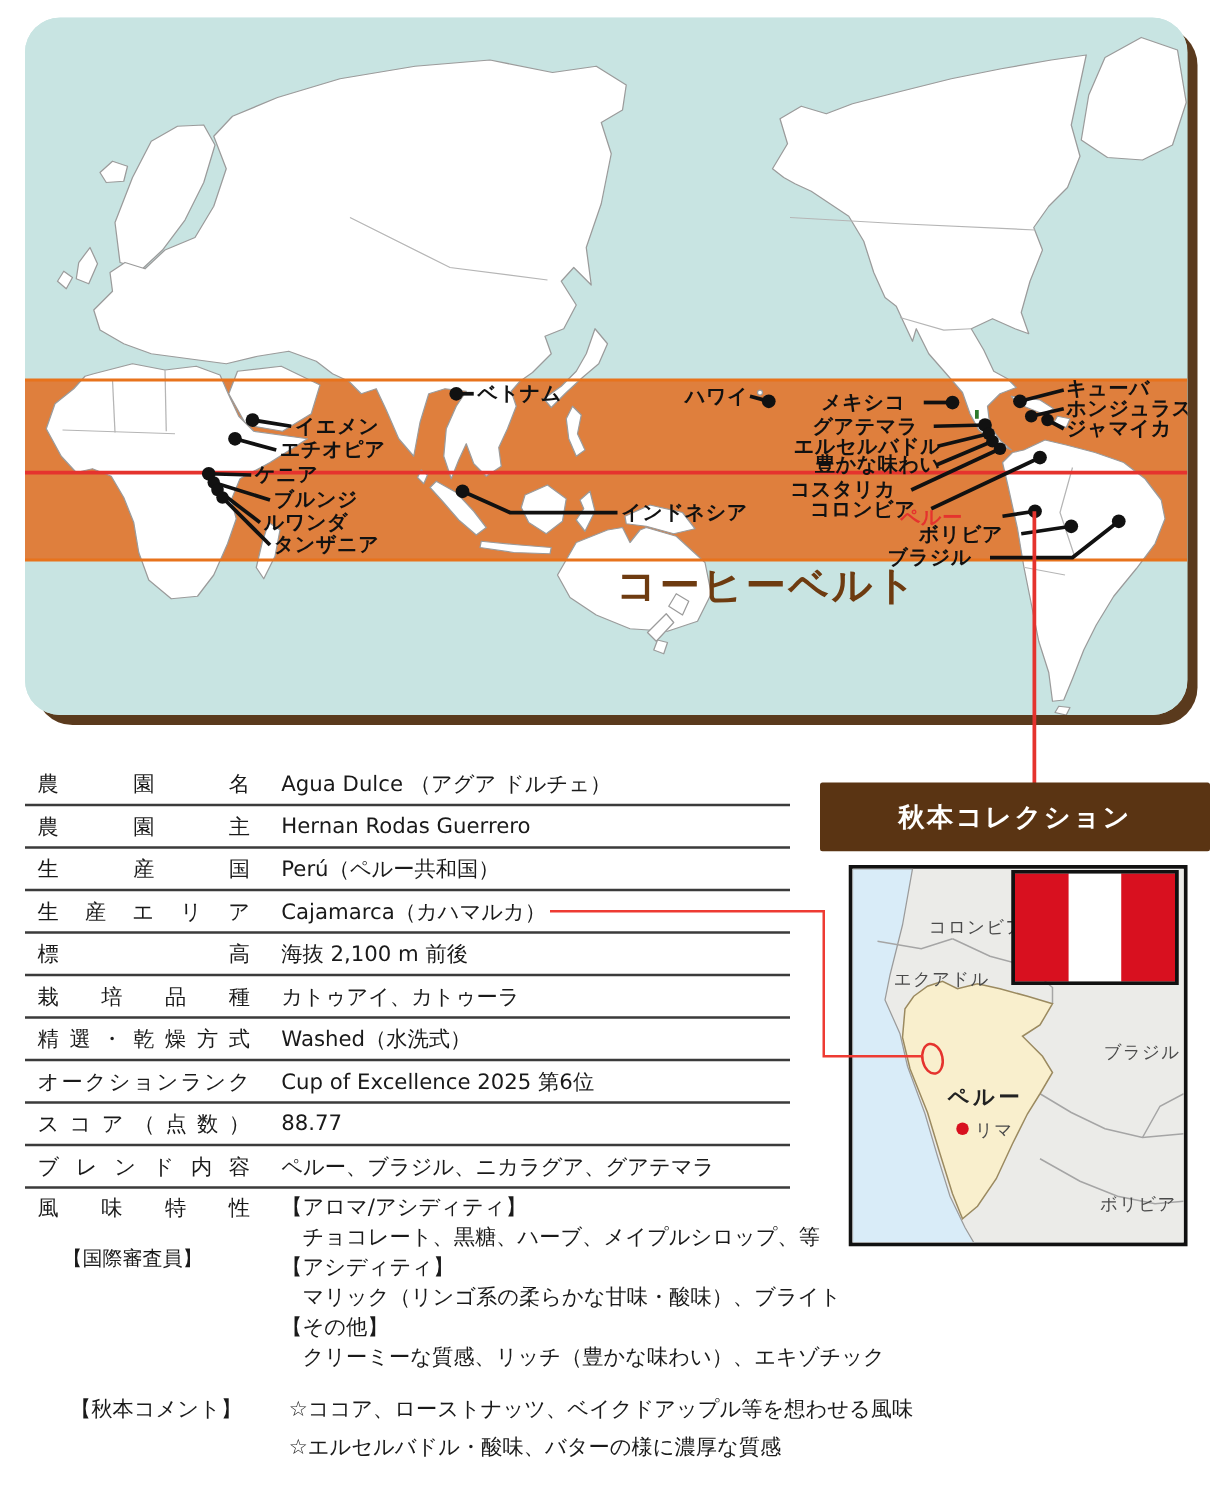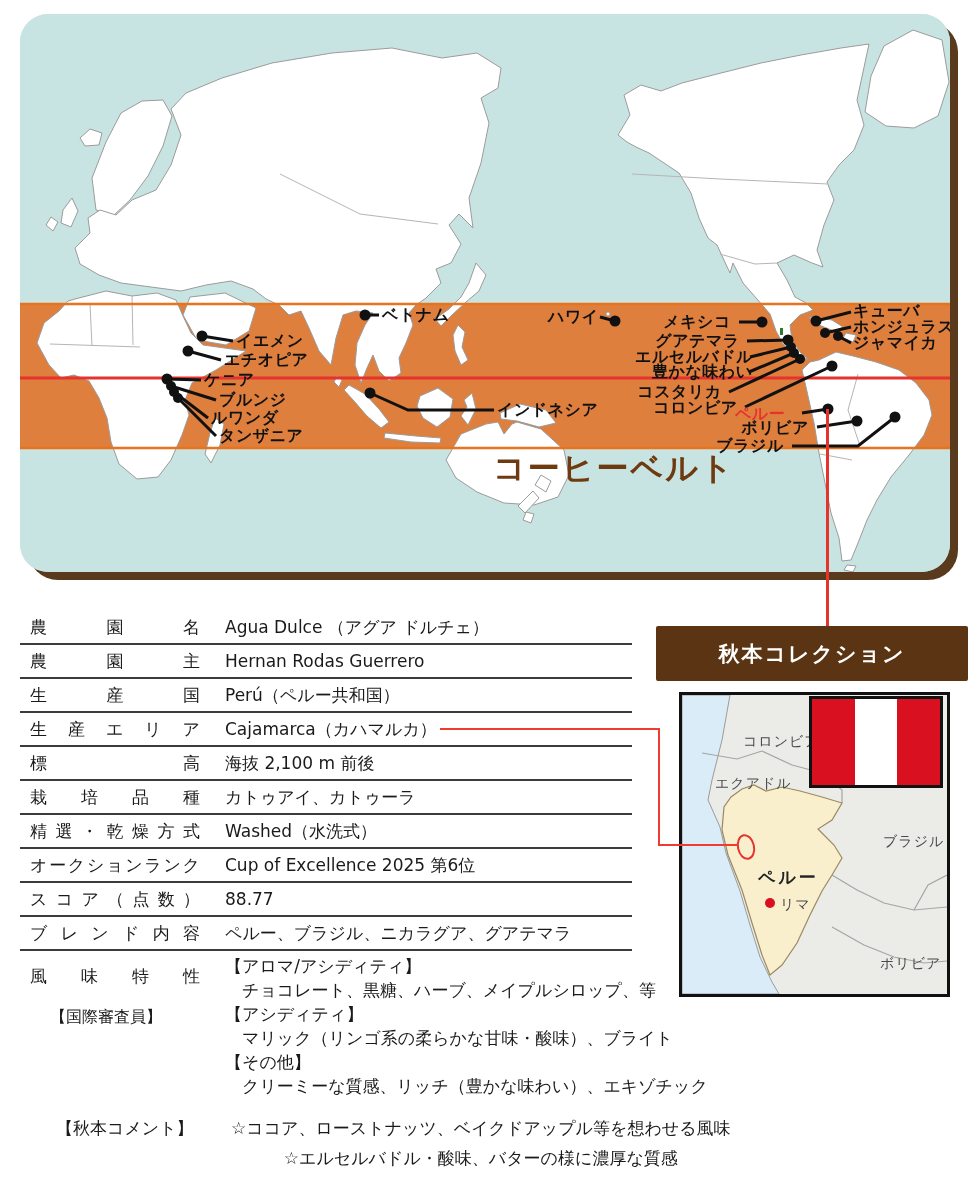--- a/index.html
+++ b/index.html
@@ -15,21 +15,21 @@
   }
   .map-card{
     position:absolute;left:20px;top:14px;width:930px;height:558px;
     background:#c8e4e2;border-radius:28px;overflow:hidden;
   }
   .map-card svg{position:absolute;left:0;top:0;}
   .map-label{
     position:absolute;font-size:16px;font-weight:bold;color:#111;
     white-space:nowrap;line-height:18px;letter-spacing:0.5px;
   }
-  .map-label.ra{text-align:center;}
+  .map-label.ra{text-align:left;}
   .map-label.hl{color:#e5332e;}
   .belt-title{
     position:absolute;left:473px;top:433px;font-size:32px;font-weight:bold;
     color:#6e3b10;letter-spacing:2px;white-space:nowrap;
   }
   
   .peru-line{
     position:absolute;left:826px;top:409px;width:3px;height:218px;
     background:#e5332e;z-index:6;
   }
@@ -48,29 +48,29 @@
     display:flex;align-items:center;height:34px;
     border-bottom:2px solid #3b3b3b;box-sizing:border-box;
   }
   .tlabel{
     width:170px;margin-left:10px;font-size:17px;
     text-align:justify;text-align-last:justify;flex:none;font-family:Liberation Mono, monospace;
   }
   .tvalue{margin-left:25px;font-size:17px;white-space:nowrap;flex:none;}
   
   .flavor{position:absolute;left:20px;top:951px;display:flex;}
-  .flavor-labels{width:205px;flex:none;padding-top:14px;}
+  .flavor-labels{width:205px;flex:none;padding-top:4px;}
   .flavor-label{width:170px;margin-left:10px;font-size:17px;text-align:justify;text-align-last:justify;}
   .flavor-sub{margin-left:30px;font-size:16px;margin-top:19px;white-space:nowrap;}
   .flavor-lines{padding-top:3px;}
   .flavor-lines div{font-size:17px;line-height:24px;white-space:nowrap;}
   
   .comment{position:absolute;left:20px;top:1113px;display:flex;}
   .comment-label{width:175px;flex:none;margin-left:36px;font-size:17px;line-height:30px;white-space:nowrap;}
-  .comment-lines div{font-size:17px;line-height:30px;white-space:nowrap;text-align:center;}
+  .comment-lines div{font-size:17px;line-height:30px;white-space:nowrap;}
   
   .inset{
     position:absolute;left:679px;top:692px;width:265px;height:299px;
     border:3px solid #111;background:#ebebe8;z-index:4;
   }
   .inset svg{position:absolute;left:0;top:0;}
   .inset-label{position:absolute;font-size:14px;color:#4a4a4a;white-space:nowrap;letter-spacing:1px;}
   .inset-label.peru{font-size:17px;font-weight:bold;color:#222;letter-spacing:3px;}
   .flag{
     position:absolute;left:809px;top:696px;width:134px;height:92px;

